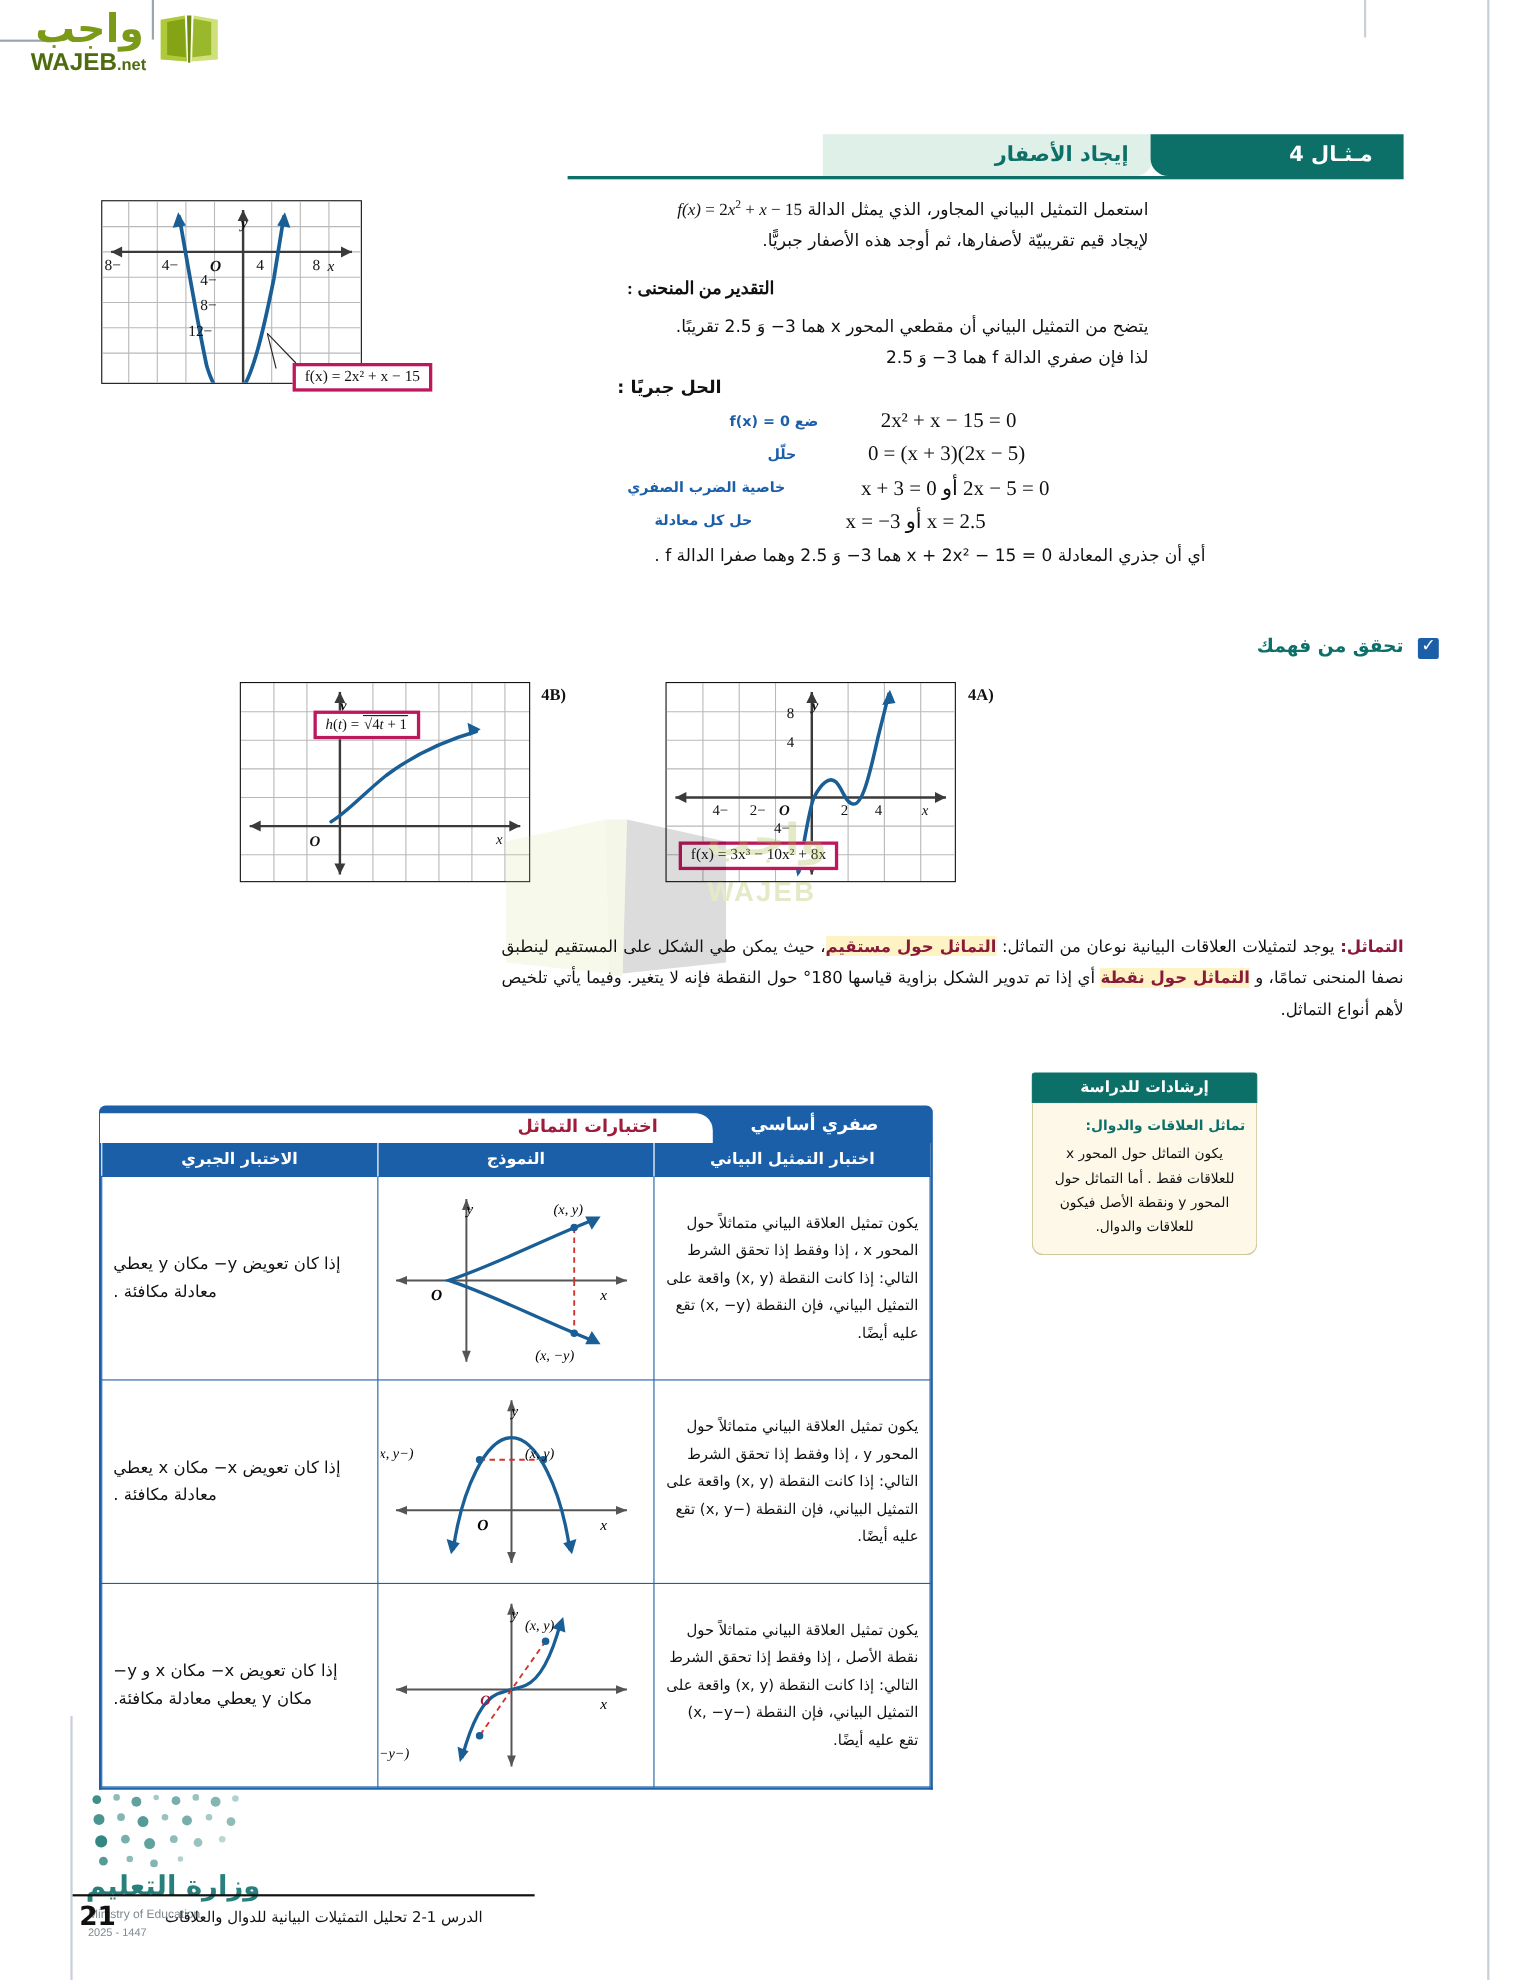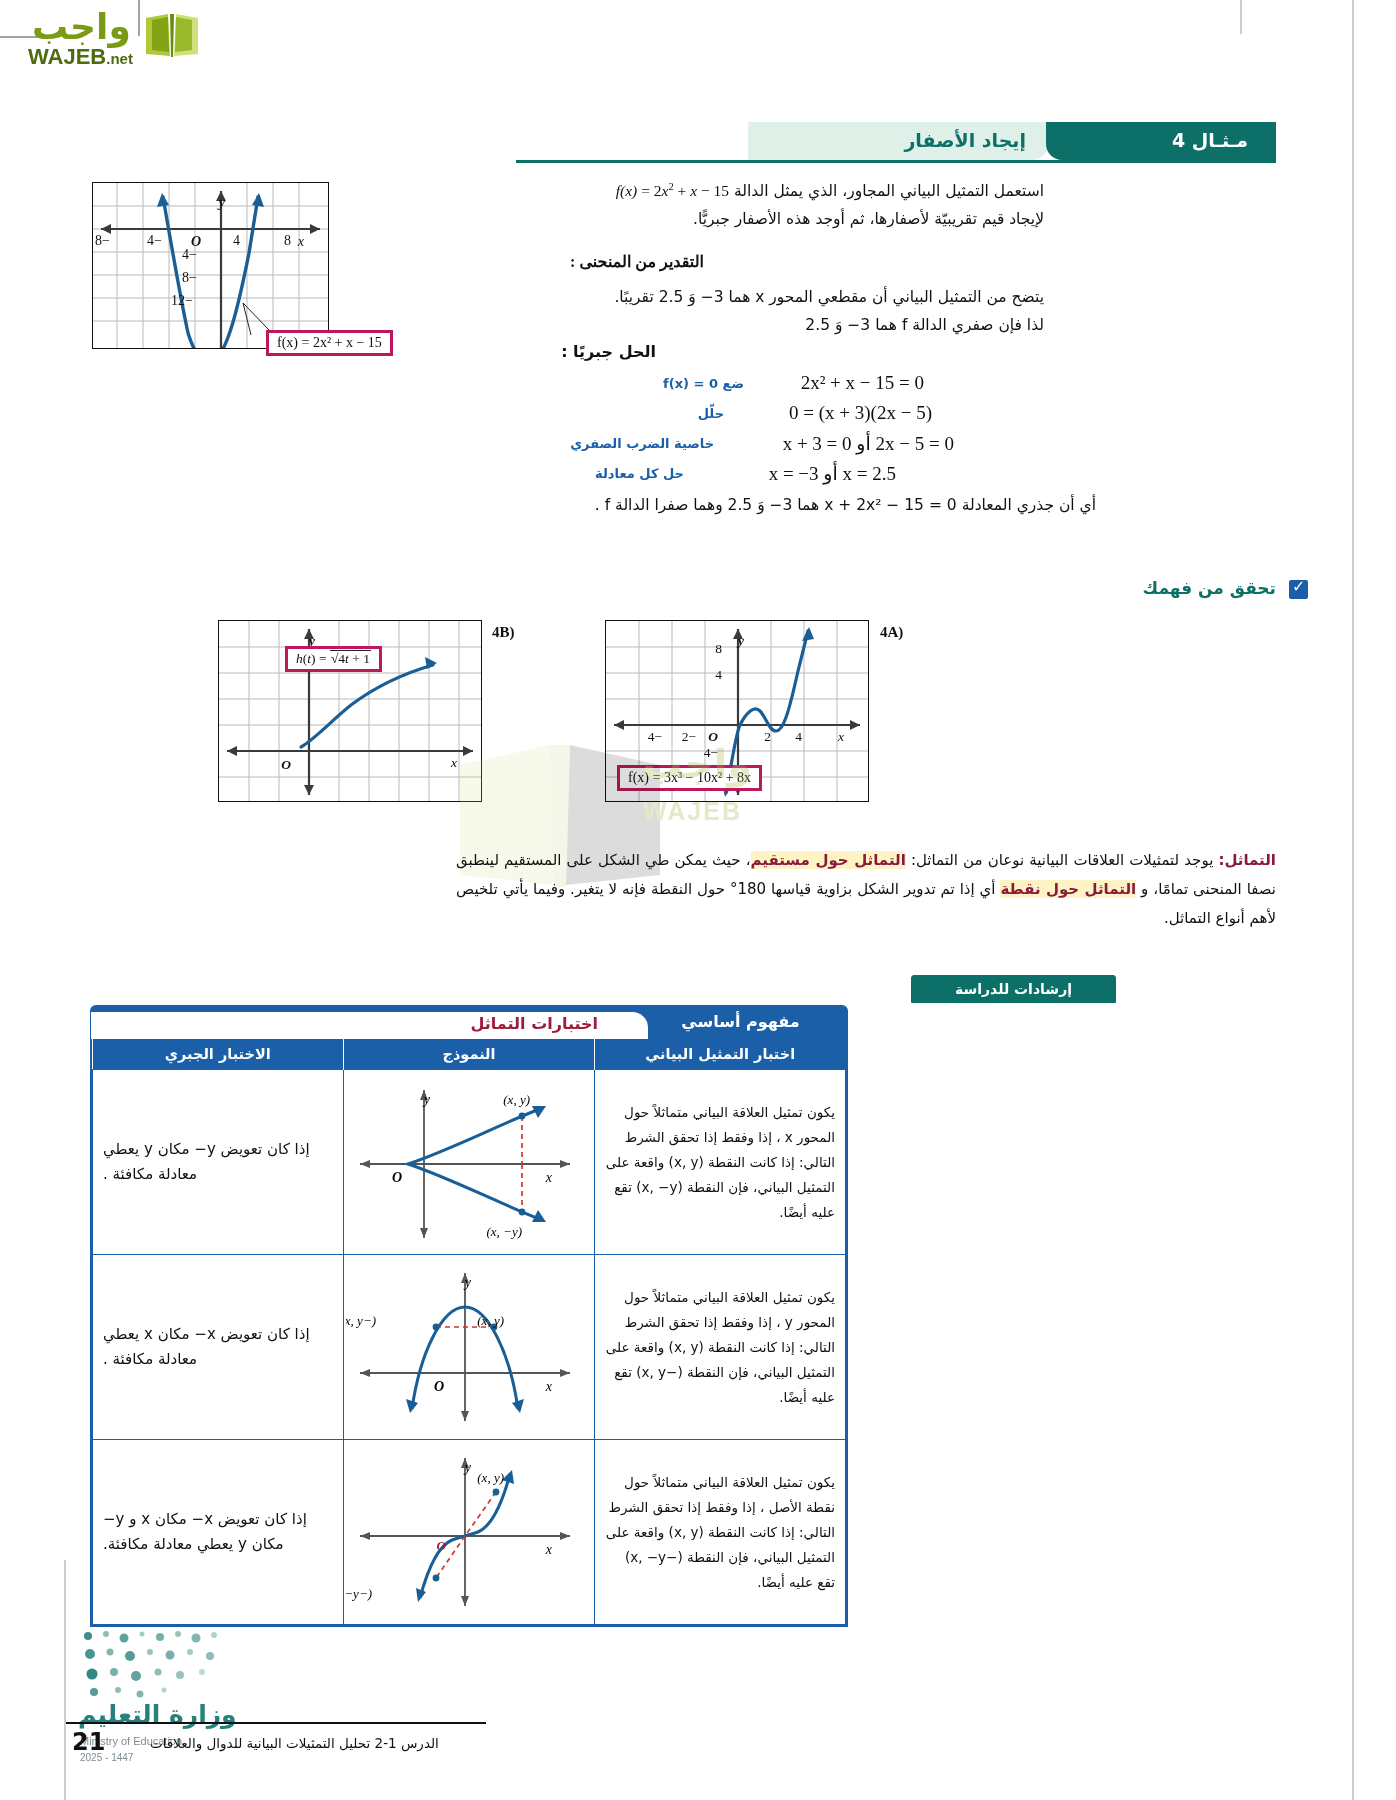--- a/index.html
+++ b/index.html
@@ -77,21 +77,21 @@
 
   
   .bigwm{position:absolute;left:430px;top:735px;width:340px;height:180px;opacity:.30;
     pointer-events:none;}
   .bigwm .bw-ar{position:absolute;right:18px;top:6px;font-family:"DejaVu Sans",sans-serif;
     font-size:40px;font-weight:700;color:#a7ba4a;}
   .bigwm .bw-lt{position:absolute;right:28px;top:62px;font-family:"Liberation Sans",sans-serif;
     font-size:25px;font-weight:700;color:#a7ba4a;letter-spacing:2px;}
 
   
-  .tipwrap{position:absolute;left:865px;top:975px;width:205px;padding-left:46px;}
+  .tipwrap{position:absolute;left:892px;top:975px;width:205px;padding-left:46px;}
   .tiphead{background:#0d7068;color:#fff;font-family:"DejaVu Sans",sans-serif;font-size:14px;
     font-weight:700;text-align:center;padding:5px 0;border-radius:3px 3px 0 0;
     border:1px solid #0d7068;}
   .tipbody{background:#fdf8e8;border:1px solid #cfc89c;border-top:none;padding:9px 10px 14px;
     font-family:"DejaVu Sans",sans-serif;font-size:12.5px;line-height:22px;direction:rtl;
     text-align:center;border-radius:0 0 10px 10px;}
   .tipttl{color:#0d7068;font-weight:700;display:block;margin-bottom:4px;text-align:right;}
 
   
   .tbl{position:absolute;left:90px;top:1005px;width:758px;}
@@ -339,26 +339,30 @@
     <div class="bw-ar">واجب</div>
     <div class="bw-lt">WAJEB</div>
   </div>
 
   <div class="symp">
     <span class="red">التماثل:</span><span> يوجد لتمثيلات العلاقات البيانية نوعان من التماثل: </span><span class="hl">التماثل حول مستقيم</span><span>، حيث يمكن طي الشكل على المستقيم لينطبق نصفا المنحنى تمامًا، و </span><span class="hl">التماثل حول نقطة</span><span> أي إذا تم تدوير الشكل بزاوية قياسها 180° حول النقطة فإنه لا يتغير. وفيما يأتي تلخيص لأهم أنواع التماثل.</span>
   </div>
 
   <div class="tipwrap">
     <div class="tiphead">إرشادات للدراسة</div>
+    <div class="tipbody">
+      <span class="tipttl">تماثل العلاقات والدوال:</span>
+      <span>يكون التماثل حول المحور x للعلاقات فقط . أما التماثل حول المحور y ونقطة الأصل فيكون للعلاقات والدوال.</span>
+    </div>
   </div>
 
   <div class="tbl">
     <div class="tbl-banner">
       <div class="b-white"></div>
-      <div class="b-core">مفهوم أساسي</div>
+      <div class="b-core">صفري أساسي</div>
       <div class="tbl-sub">اختبارات التماثل</div>
     </div>
     <div class="tbl-frame">
       <table class="ct">
         <thead>
           <tr>
             <th>اختبار التمثيل البياني</th>
             <th>النموذج</th>
             <th>الاختبار الجبري</th>
           </tr>

